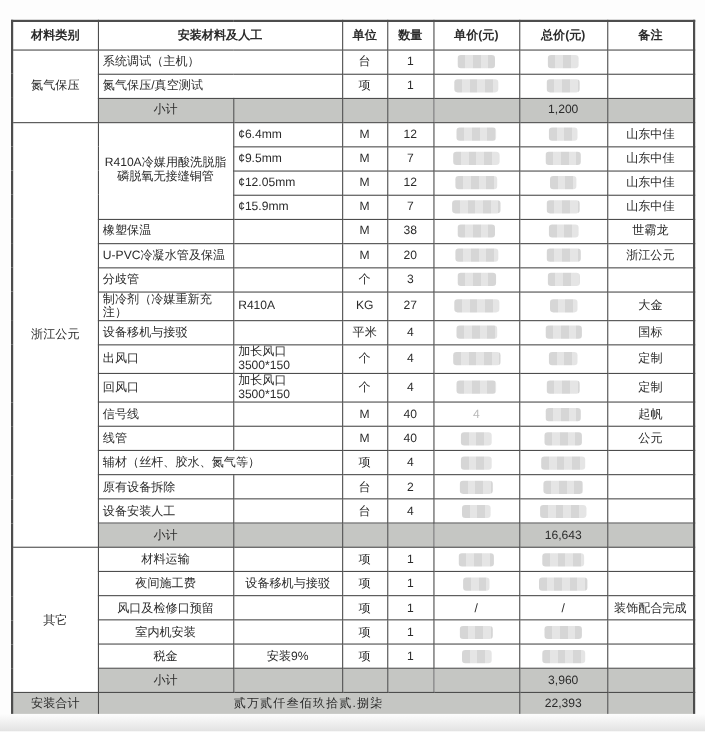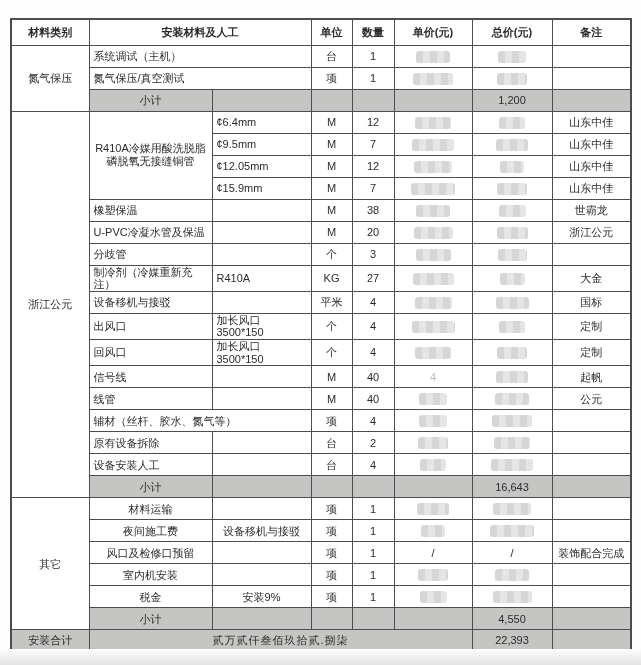--- a/index.html
+++ b/index.html
@@ -286,21 +286,21 @@
           <td class="c"><span class="redact" style="width: 27px;"></span></td>
           <td class="c"><span class="redact" style="width: 39px;"></span></td>
           <td class="c"></td>
         </tr>
         <tr>
           <td class="c bold shaded">小计</td>
           <td class="shaded"></td>
           <td class="shaded"></td>
           <td class="shaded"></td>
           <td class="shaded"></td>
-          <td class="c shaded">4,550</td>
+          <td class="c shaded">3,960</td>
           <td class="shaded"></td>
         </tr>
         <tr>
           <td class="c bold shaded">安装合计</td>
           <td class="c shaded amount" colspan="5">贰万贰仟叁佰玖拾贰.捌柒</td>
           <td class="c shaded">22,393</td>
           <td class="c shaded"></td>
         </tr>
       </tbody>
   </table>

